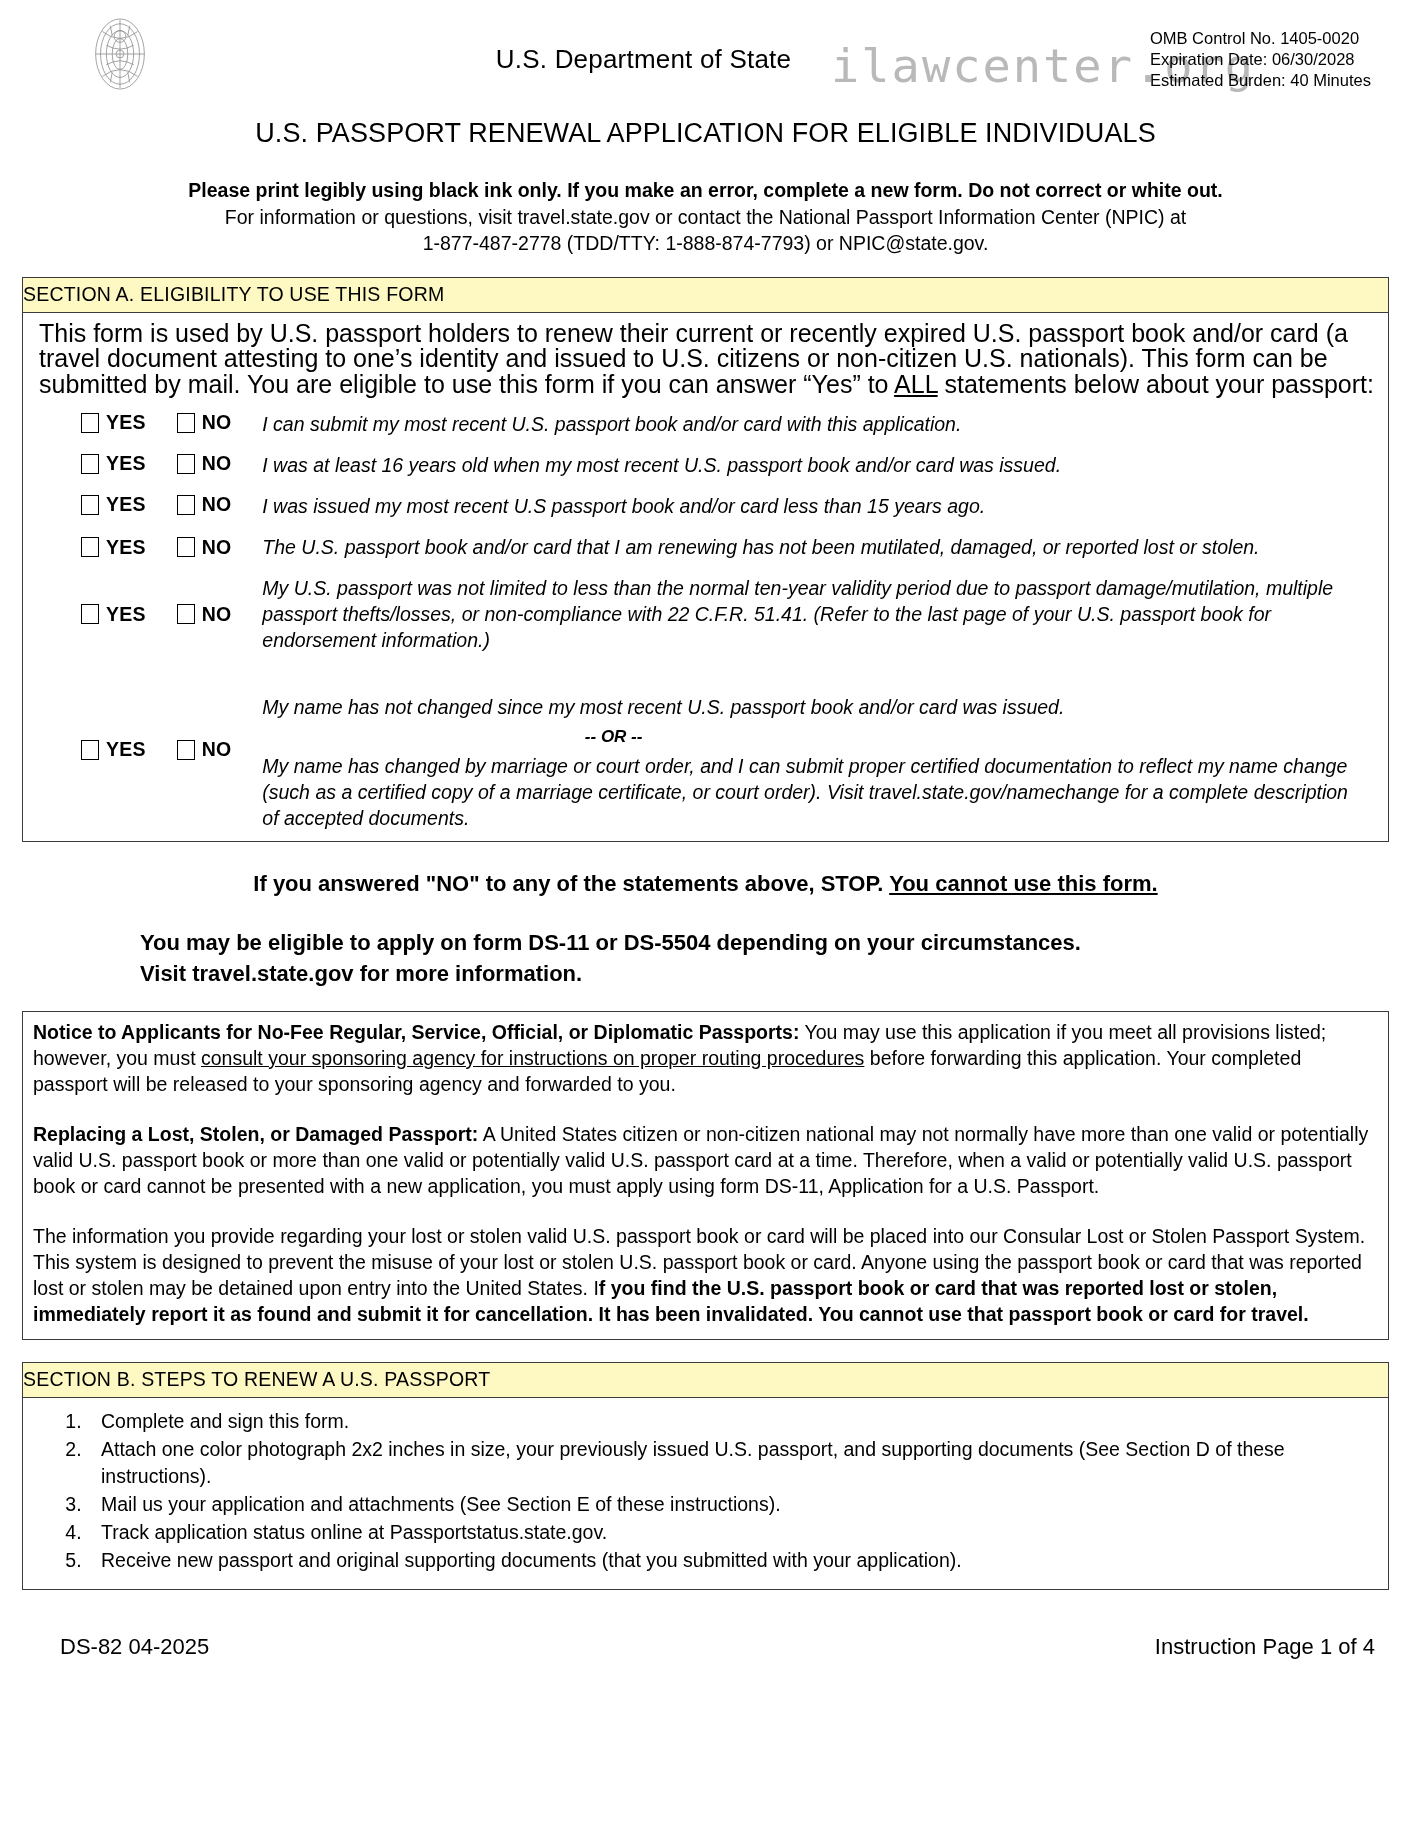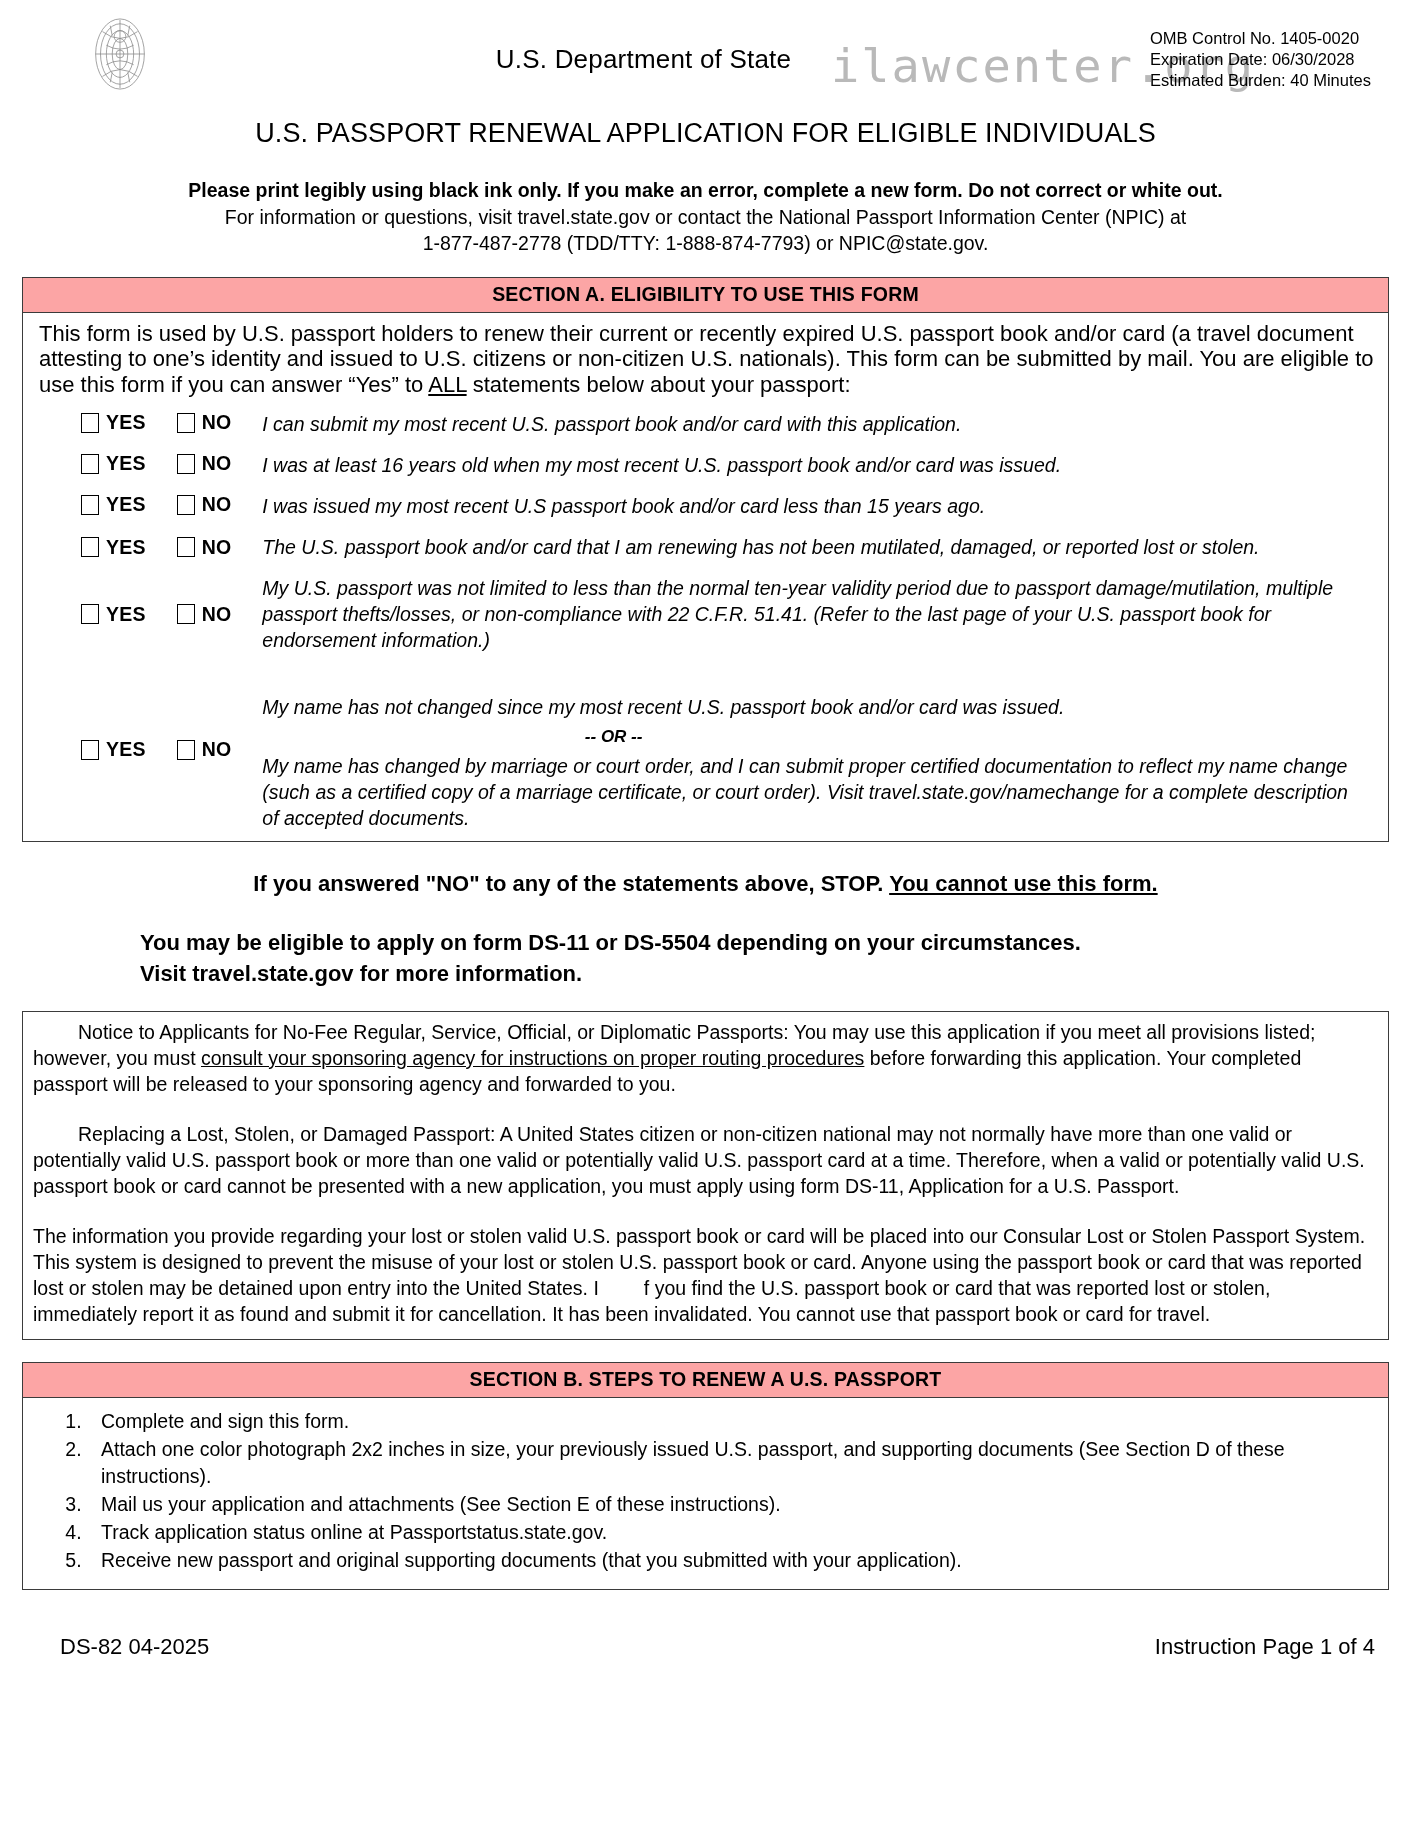--- a/index.html
+++ b/index.html
@@ -84,38 +84,37 @@
   .intro {
     text-align: center;
     margin-top: 28px;
     font-size: 19.5px;
     line-height: 26.5px;
   }
   .intro .bold-line { font-weight: bold; }
 
   
   .section-bar {
-    background: #fca5a5;
+    background: #fef9c3;
     border: 1.6px solid #3b3b3b;
-    text-align: center;
-    font-weight: bold;
+    font-weight: normal;
     font-size: 19.5px;
     padding: 5px 0 6px 0;
     letter-spacing: 0.2px;
   }
   .section-box {
     border: 1.6px solid #3b3b3b;
     border-top: none;
     padding: 6px 10px 8px 10px;
     box-sizing: border-box;
   }
 
   
   .sec-a-intro {
-    font-size: 22px;
+    font-size: 25px;
     line-height: 25.5px;
     padding: 2px 4px 0 6px;
   }
   .u { text-decoration: underline; }
 
   .stmt-list { margin-top: 14px; }
   .stmt {
     display: flex;
     align-items: flex-start;
     margin-bottom: 15px;
@@ -180,21 +179,21 @@
   
   .notice-box {
     border: 1.6px solid #3b3b3b;
     margin-top: 22px;
     padding: 7px 14px 12px 10px;
     font-size: 19.5px;
     line-height: 26px;
   }
   .notice-box p { margin: 0 0 24px 0; }
   .notice-box p:last-child { margin-bottom: 0; }
-  .notice-box b { font-weight: normal; margin-left: 45px; }
+  .notice-box b { font-weight: bold; }
 
   
   .secb-wrap { margin-top: 22px; }
   .steps {
     margin: 0;
     padding: 4px 12px 6px 54px;
     font-size: 19.5px;
     line-height: 27px;
   }
   .steps li { padding-left: 14px; margin-bottom: 1px; }

